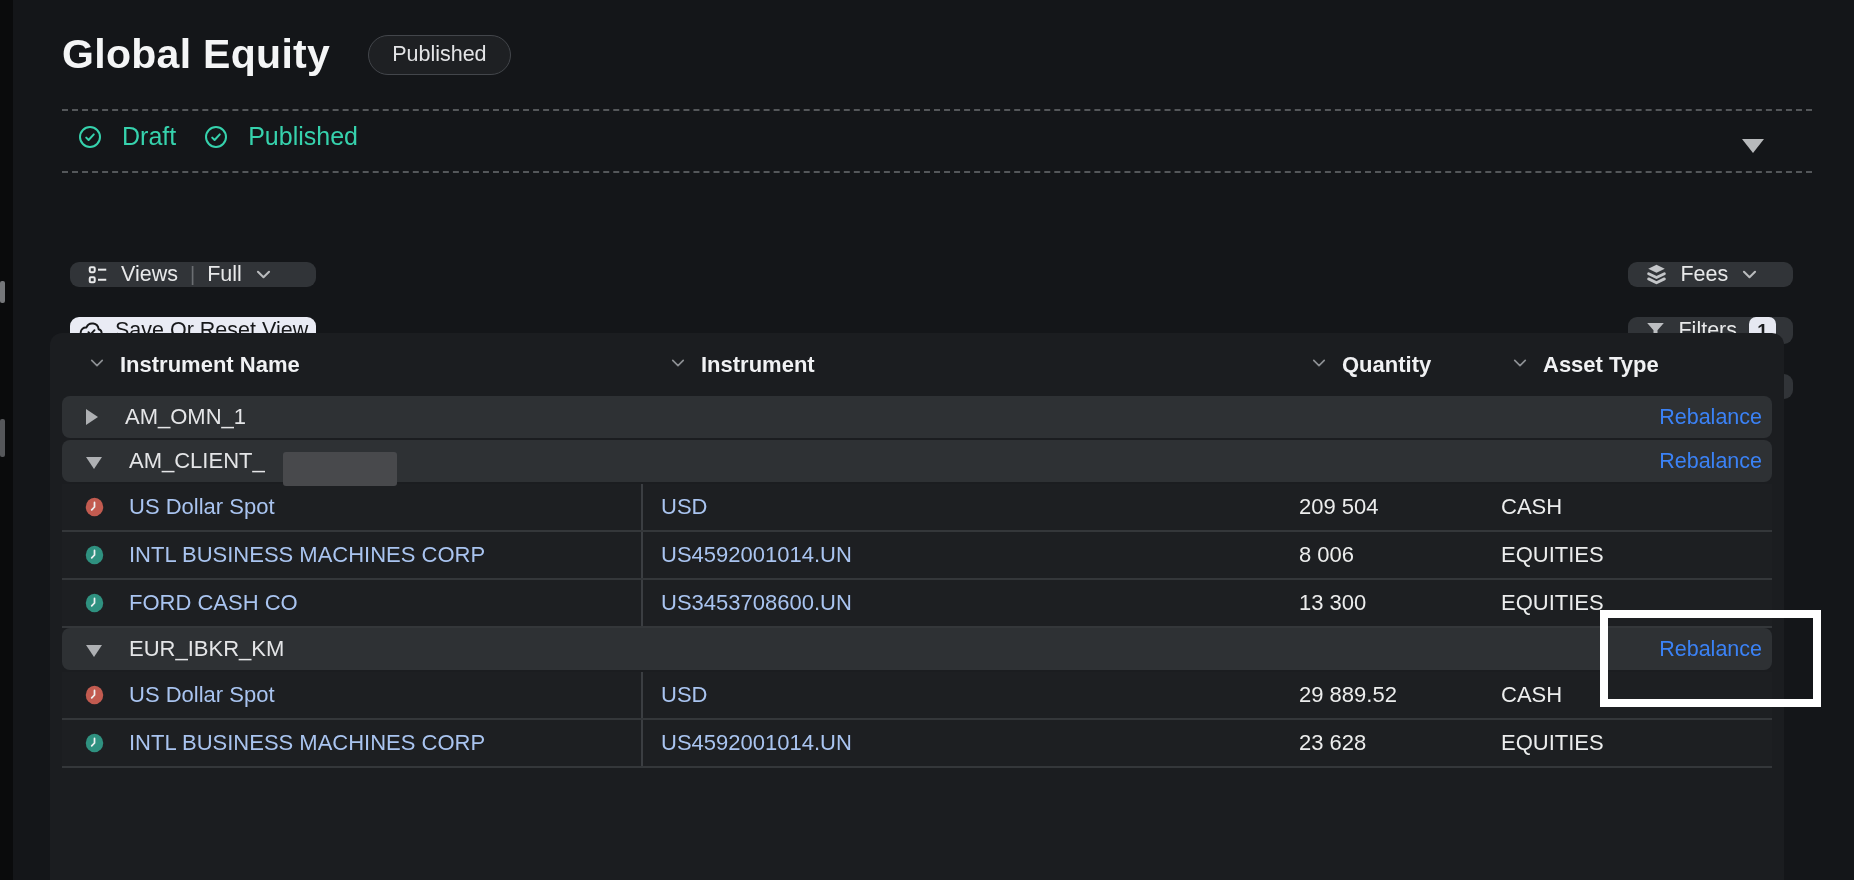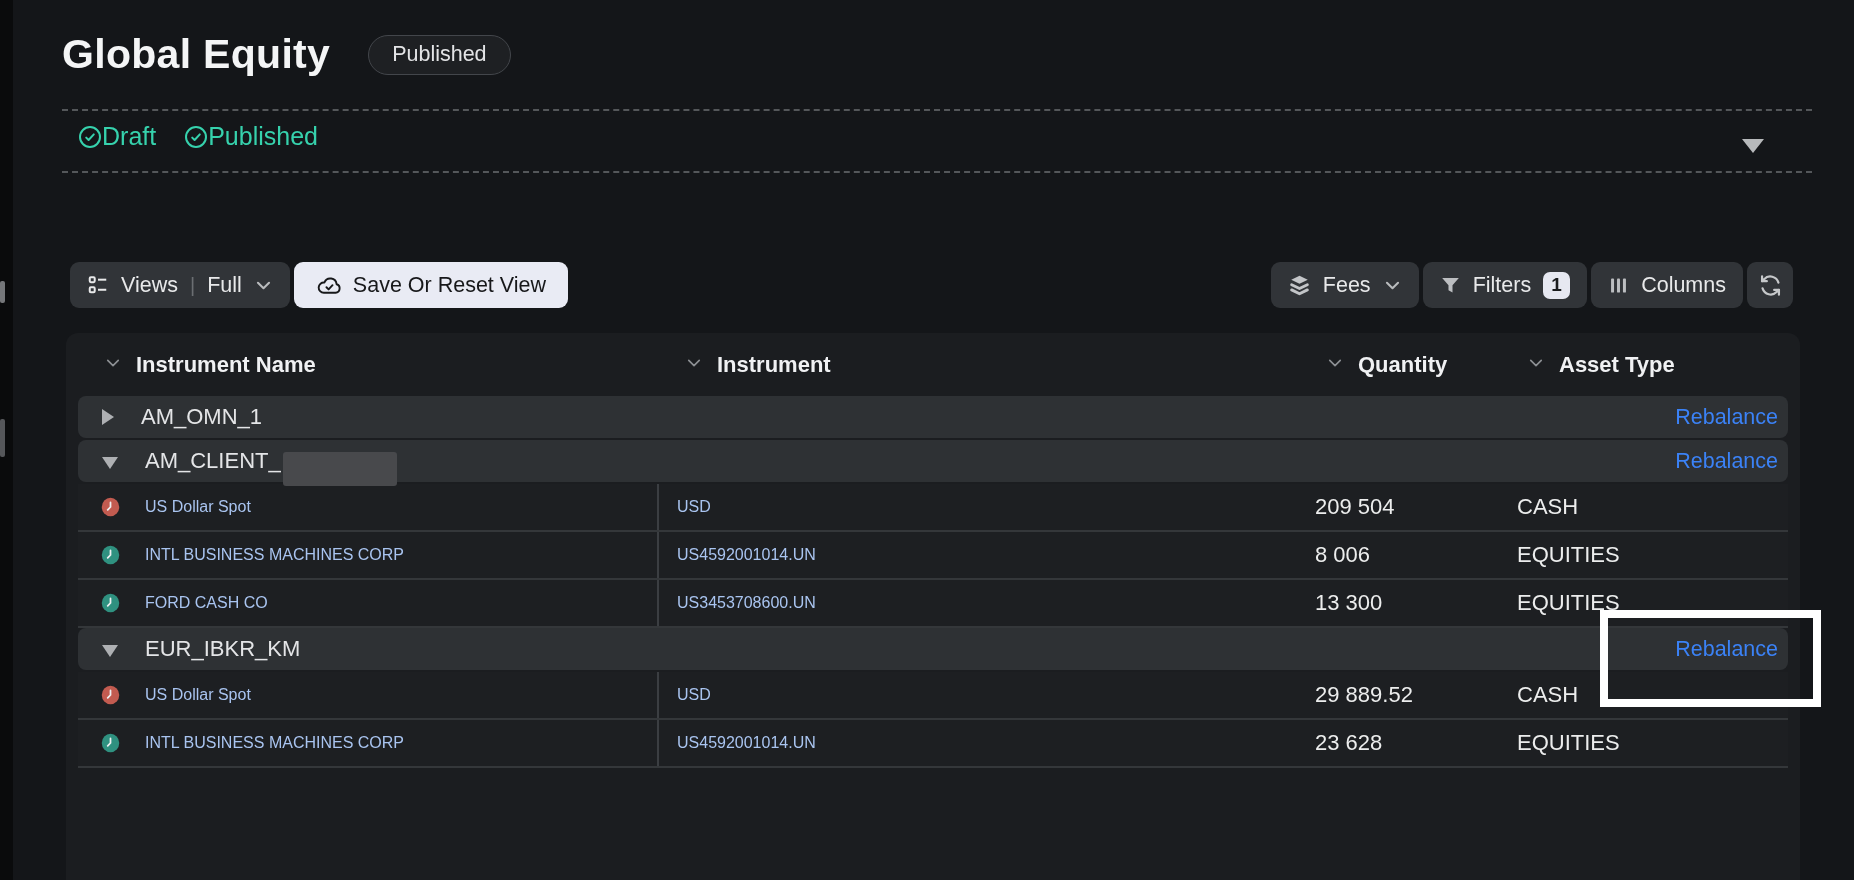--- a/index.html
+++ b/index.html
@@ -20,56 +20,56 @@
   .page-title{font-size:41px;font-weight:700;letter-spacing:.3px;color:#f4f5f6;margin:0;}
   .pub-badge{
     margin-left:38px;height:40px;display:inline-flex;align-items:center;
     padding:0 23px;border:1.5px solid #43464b;border-radius:20px;background:#1e2023;
     font-size:21.5px;color:#e3e4e6;
   }
   .dashed{position:absolute;left:62px;width:1750px;border-top:2px dashed #54575a;}
   .d1{top:109px;} .d2{top:171px;}
 
   .status-row{position:absolute;left:78px;top:122px;display:flex;align-items:center;gap:28px;}
-  .status-item{display:flex;align-items:center;gap:0;color:var(--teal,#36d2ad);font-size:25px;}
+  .status-item{display:flex;align-items:center;gap:20px;color:var(--teal,#36d2ad);font-size:25px;}
   .status-item svg{width:24px;height:24px;display:block;}
   .caret-down{
     position:absolute;left:1742px;top:139px;width:0;height:0;
     border-left:11px solid transparent;border-right:11px solid transparent;border-top:14px solid #b7b9bb;
   }
 
   
   .tabs{
     position:absolute;left:62px;top:179px;width:1748px;height:57px;
     border:1.5px solid #3b3e42;border-radius:10px;background:#17181b;
     display:flex;align-items:center;padding:0 20px;gap:40px;
   }
   .tab{font-size:21.5px;color:#9da0a4;cursor:default;white-space:nowrap;}
   .tab.active{color:#ffffff;font-weight:700;}
 
   
   .toolbar{position:absolute;left:70px;top:262px;width:1723px;height:46px;display:flex;justify-content:space-between;}
-  .tb-group{display:flex;gap:4px;}
+  .tb-group{display:flex;gap:30px;flex-direction:column;}
   .btn{
     height:46px;display:inline-flex;align-items:center;gap:12px;border-radius:9px;
     background:#313438;color:#e8e9ea;font-size:21.5px;padding:0 17px;border:none;
     font-family:inherit;white-space:nowrap;
   }
   .btn svg{display:block;}
   .btn .pipe{color:#6b6e72;font-size:20px;}
-  .btn.light{background:#e9ebf4;color:#17181a;padding:0 22px;gap:10px;}
+  .btn.light{background:#e9ebf4;color:#17181a;padding:0 8px;gap:10px;}
   .count-badge{
     min-width:27px;height:27px;border-radius:7px;background:#e6e8f1;color:#1a1c1e;
     display:inline-flex;align-items:center;justify-content:center;font-size:19px;font-weight:700;padding:0 6px;
   }
   .btn.icon-only{width:46px;justify-content:center;padding:0;}
 
   
   .panel{
-    position:absolute;left:66px;top:333px;width:1734px;height:547px;
+    position:absolute;left:50px;top:333px;width:1734px;height:547px;
     background:#1b1d20;border-radius:12px 12px 0 0;padding:0 12px;
   }
   .thead{display:grid;grid-template-columns:581px 641px 205px 1fr;height:63px;align-items:center;}
   .th{display:flex;align-items:center;gap:14px;padding-left:26px;}
   .th:last-child{padding-left:22px;}
   .th svg{width:18px;height:18px;color:#8d9094;flex:none;}
   .th .th-label{font-size:22px;font-weight:700;color:#f0f1f3;white-space:nowrap;}
 
   .row{width:1710px;}
   .group-row{
@@ -87,21 +87,21 @@
   .child-row{
     height:48px;display:grid;grid-template-columns:581px 641px 205px 1fr;align-items:center;
     background:#1d1f22;border-bottom:2px solid #34373a;
   }
   .cell{height:100%;display:flex;align-items:center;}
   .cell.c1{padding-left:22px;gap:24px;border-right:2px solid #3b3e42;}
   .cell.c2{padding-left:18px;}
   .cell.c3{padding-left:15px;}
   .cell.c4{padding-left:12px;}
   .cell .clock{width:21px;height:22px;flex:none;}
-  .inst-link{font-size:16px;color:#a9c4f0;white-space:nowrap;}
+  .inst-link{font-size:22px;color:#a9c4f0;white-space:nowrap;}
   .num,.asset{font-size:22px;color:#eceded;white-space:nowrap;}
 
   
   .redaction{position:absolute;left:283px;top:452px;width:114px;height:34px;background:#48494c;border-radius:3px;z-index:20;}
   .whitebox{position:absolute;left:1600px;top:610px;width:221px;height:97px;border:8px solid #ffffff;z-index:40;}
 </style>
 </head>
 <body>
 
 <div class="screen">

